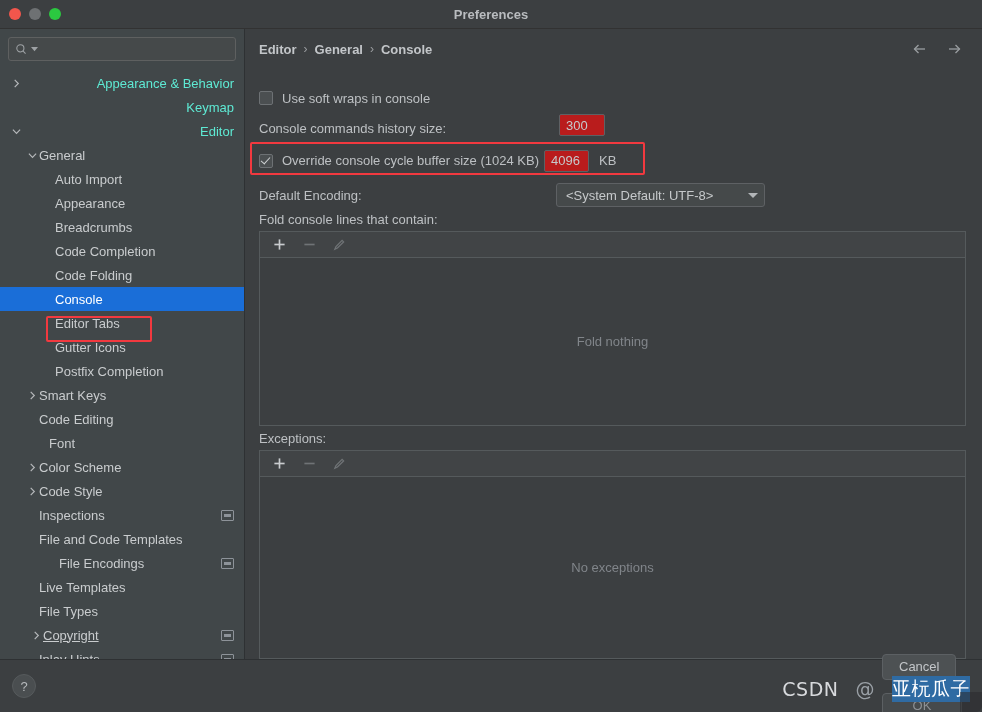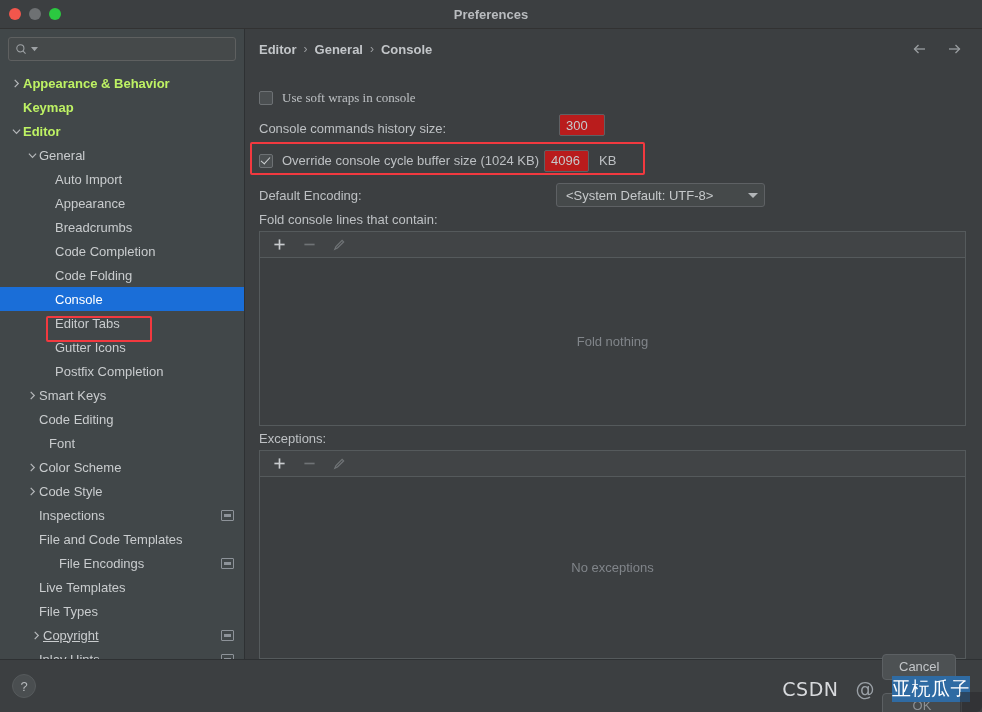--- a/index.html
+++ b/index.html
@@ -109,21 +109,21 @@
   .tree-item {
     height: 24px;
     display: flex;
     align-items: center;
     font-size: 13px;
     color: #c9ccce;
     position: relative;
     padding-right: 10px;
     white-space: nowrap;
   }
-  .tree-item.bold { font-weight: bold; color: #bef264; }
+  .tree-item.bold { font-weight: normal; color: #5eead4; text-align: right; }
   .tree-item.selected {
     background: #1a6ed8;
     color: #ffffff;
   }
   .tw {
     width: 13px;
     min-width: 13px;
     display: flex;
     align-items: center;
     justify-content: center;
@@ -242,21 +242,21 @@
     border: 1px solid #5e6164;
     border-radius: 2px;
     box-sizing: border-box;
     color: #c6c9cb;
     font-family: "Liberation Sans", sans-serif;
     font-size: 13px;
     padding: 2px 6px;
     outline: none;
   }
 
-  #soft-wrap-row { margin-top: 22px; font-family: Liberation Serif, serif; }
+  #soft-wrap-row { margin-top: 22px; }
   #history-row   { margin-top: 6px; position: relative; }
   #history-field { position: absolute; left: 300px; top: -2px; width: 46px; height: 22px; }
 
   #override-row {
     margin-top: 8px;
     position: relative;
     height: 26px;
     align-items: center;
   }
   #override-field { width: 45px; height: 22px; margin-left: 5px; text-align: left; }

